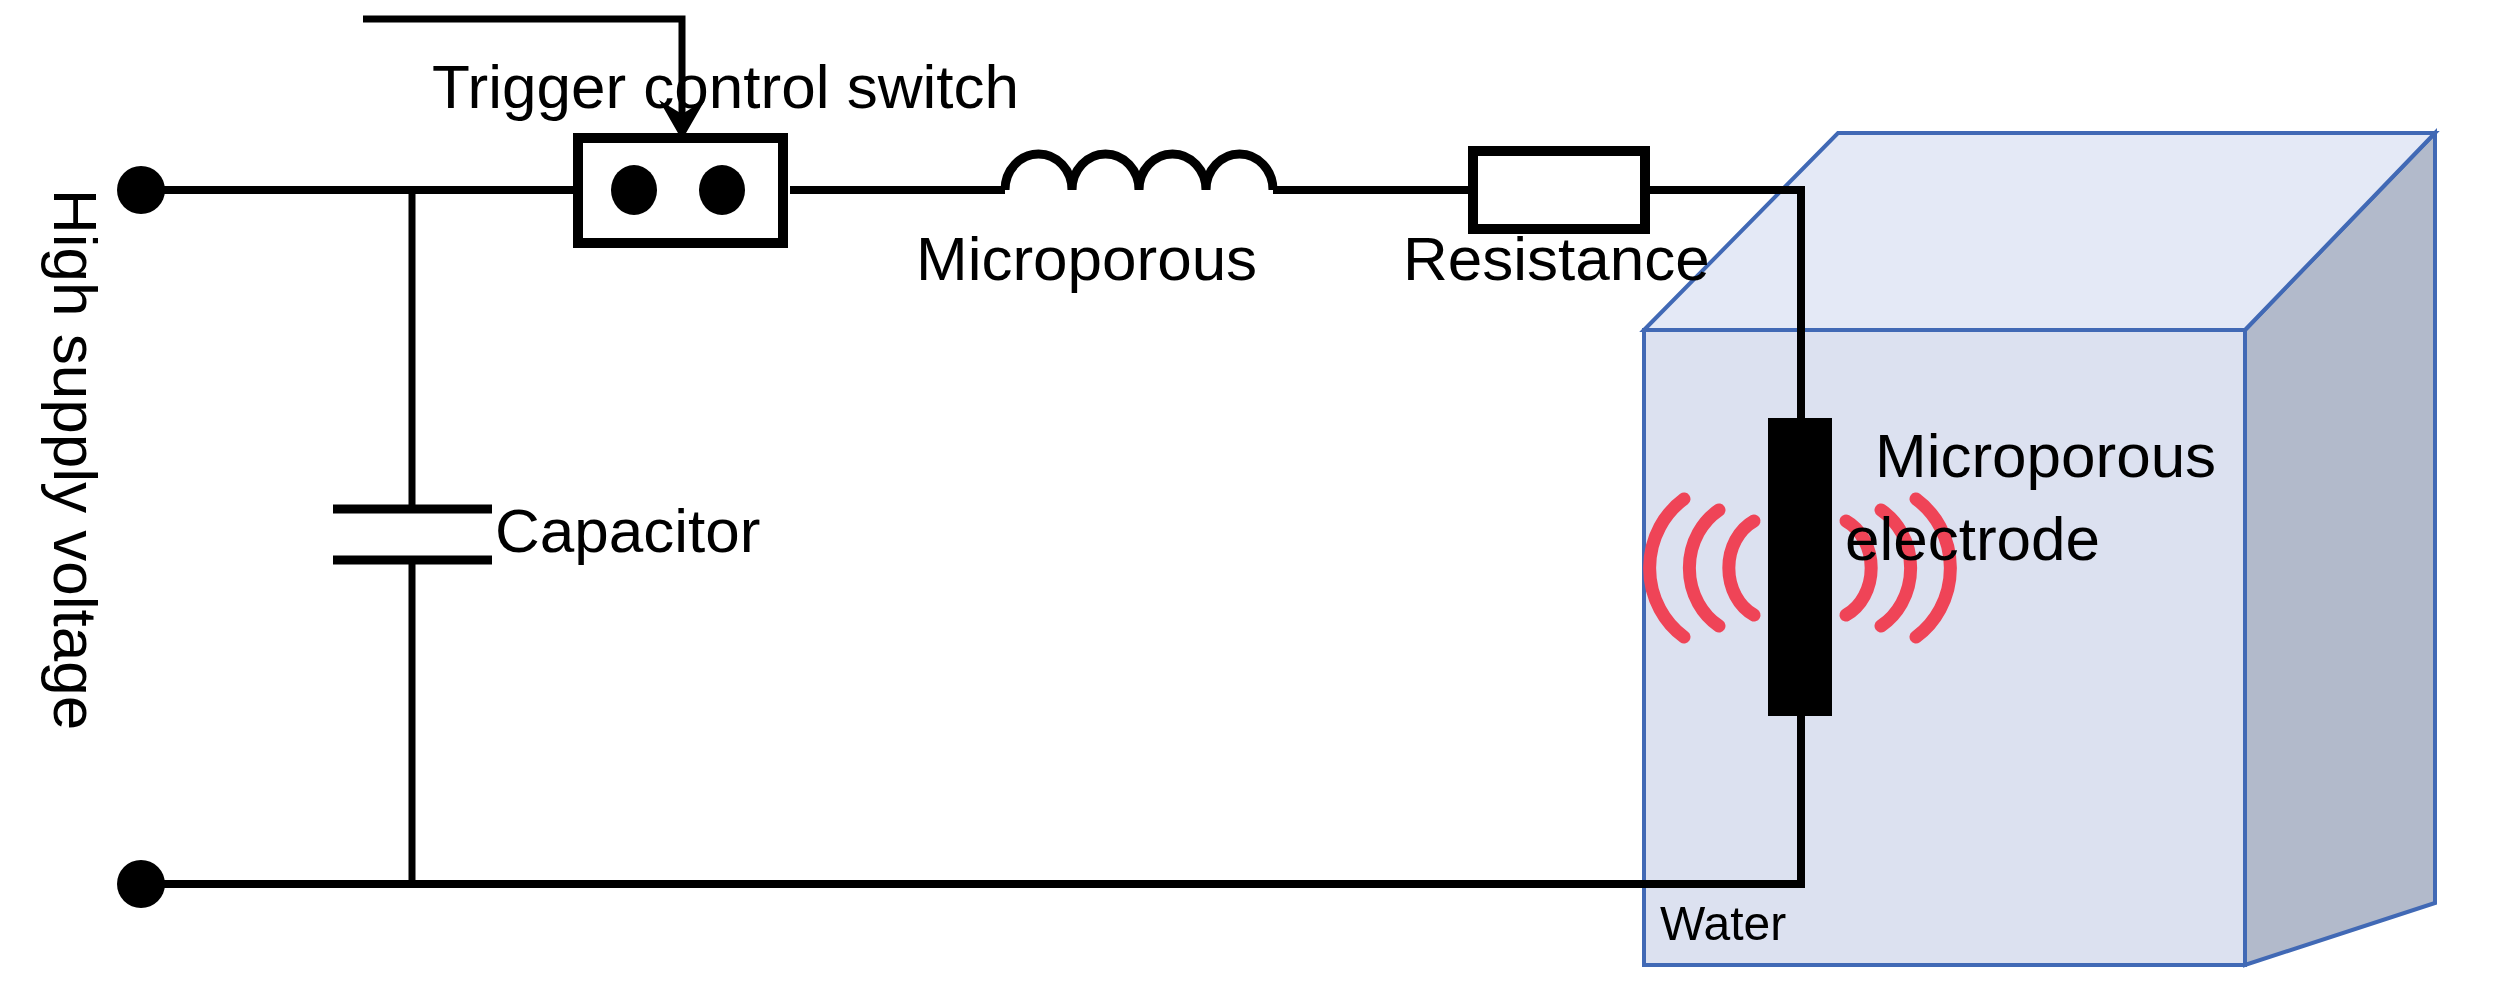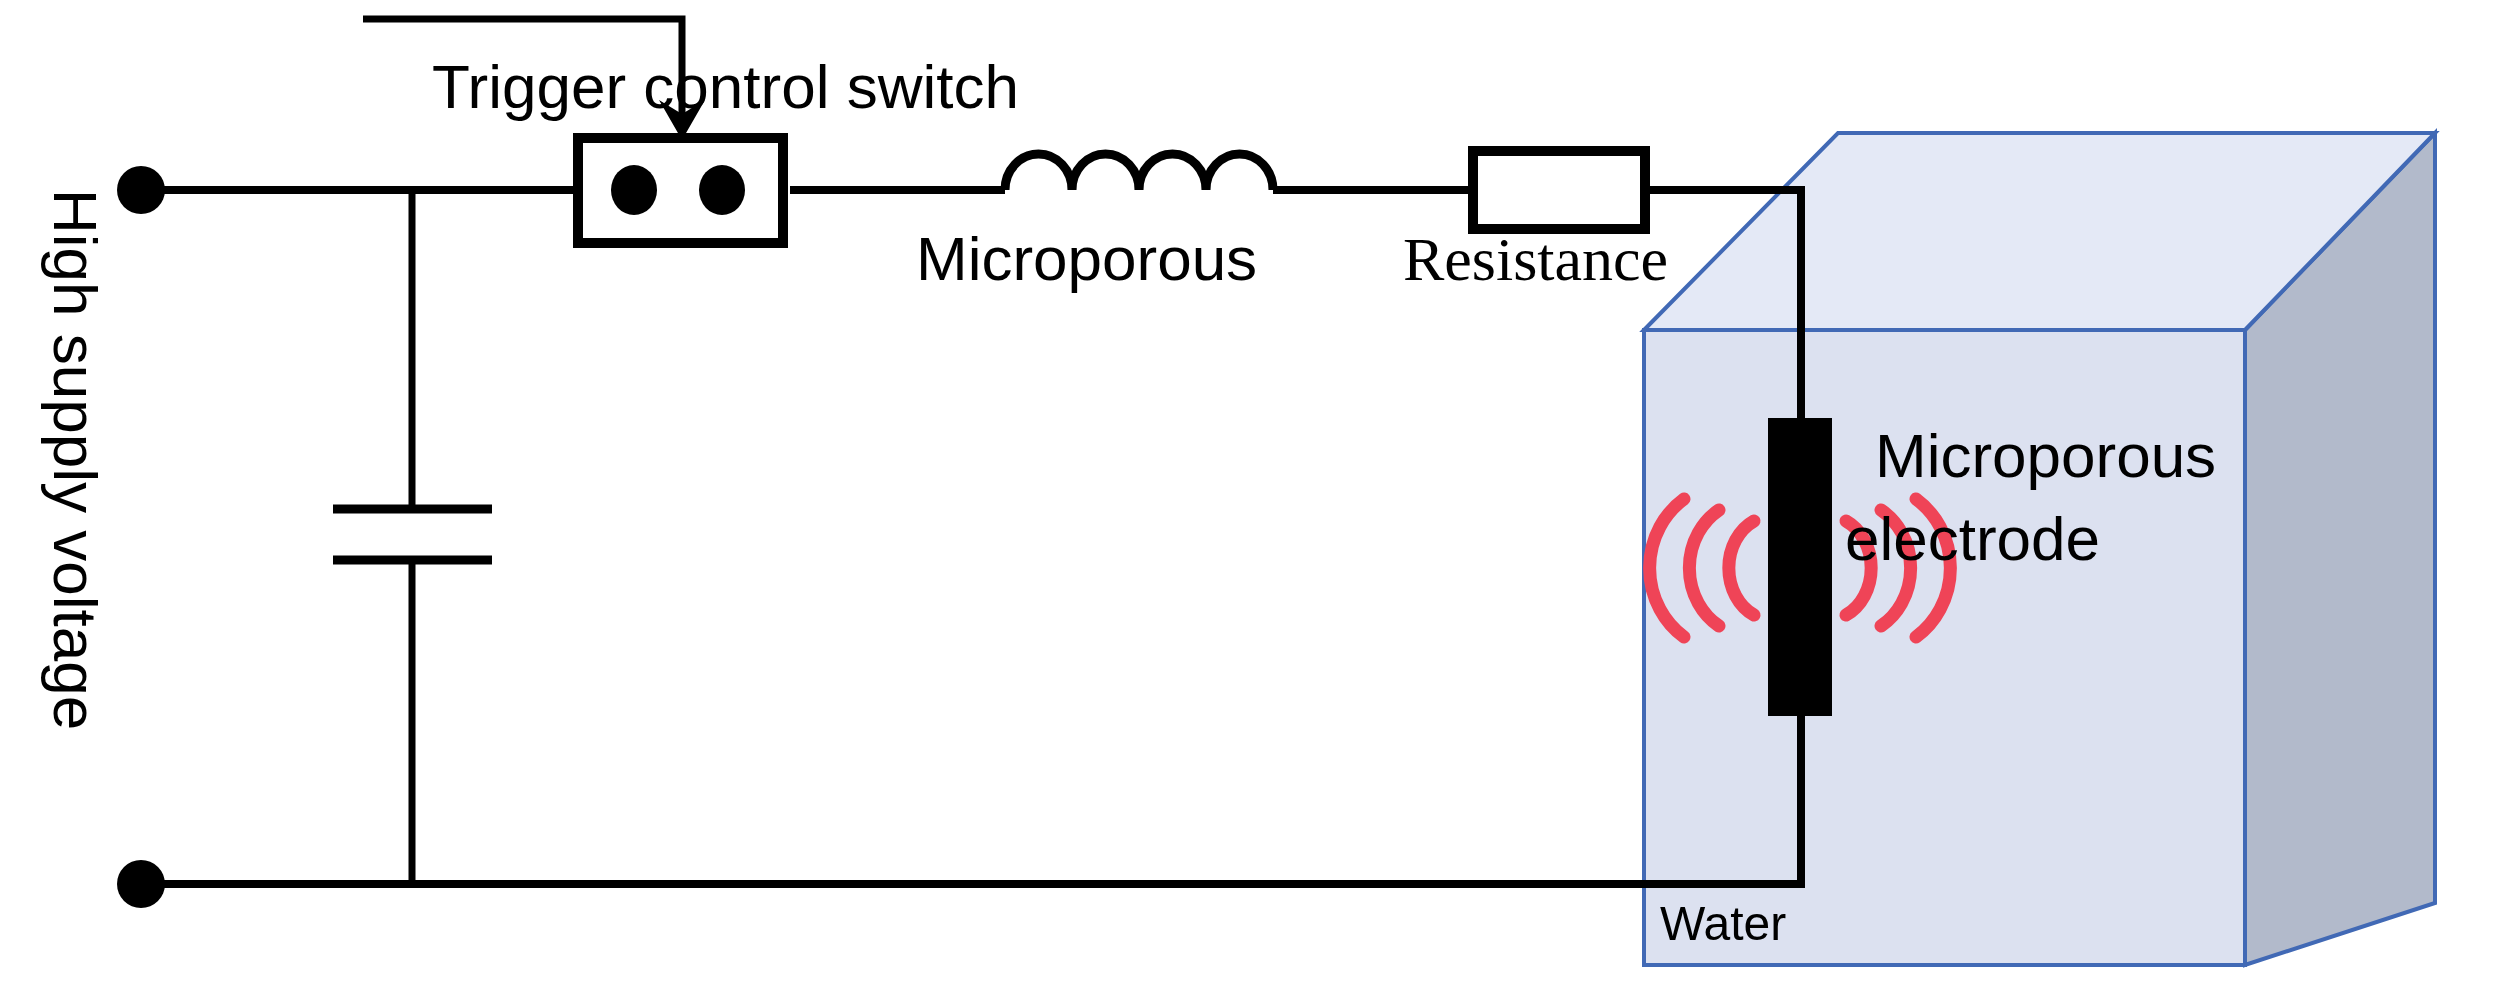--- a/index.html
+++ b/index.html
@@ -83,21 +83,21 @@
   .label {
     position: absolute;
     font-family: "Liberation Sans", sans-serif;
     color: #000000;
     white-space: nowrap;
     line-height: 1;
     user-select: none;
   }
   #label-trigger   { left: 432px;  top: 8px;   font-size: 62px; margin-top: 48px; }
   #label-inductance{ left: 916px;  top: 228px; font-size: 62px; }
-  #label-resistance{ left: 1403px; top: 228px; font-size: 62px; font-family: Liberation Serif, serif; }
+  #label-resistance{ left: 1403px; top: 228px; font-size: 62px; }
   #label-capacitor { left: 495px;  top: 500px; font-size: 62px; }
   #label-water     { left: 1660px; top: 900px; font-size: 48px; }
   #label-micro-1   { left: 1845px; top: 425px; font-size: 62px; margin-left: 30px; }
   #label-micro-2   { left: 1845px; top: 508px; font-size: 62px; }
   #label-supply {
     left: -185px;
     top: 418px;
     width: 520px;
     text-align: center;
     font-size: 62px;
@@ -187,20 +187,21 @@
   </svg>
 
   <div class="label" id="label-supply">High supply voltage</div>
 
   <div class="label" id="label-trigger">Trigger control switch</div>
 
   <div class="label" id="label-inductance">Microporous</div>
 
   <div class="label" id="label-resistance">Resistance</div>
 
+  <div class="label" id="label-capacitor">Capacitor</div>
 
   <div class="label" id="label-water">Water</div>
 
   <div class="label" id="label-micro-1">Microporous</div>
 
   <div class="label" id="label-micro-2">electrode</div>
 
 </div>
 
 </body></html>

